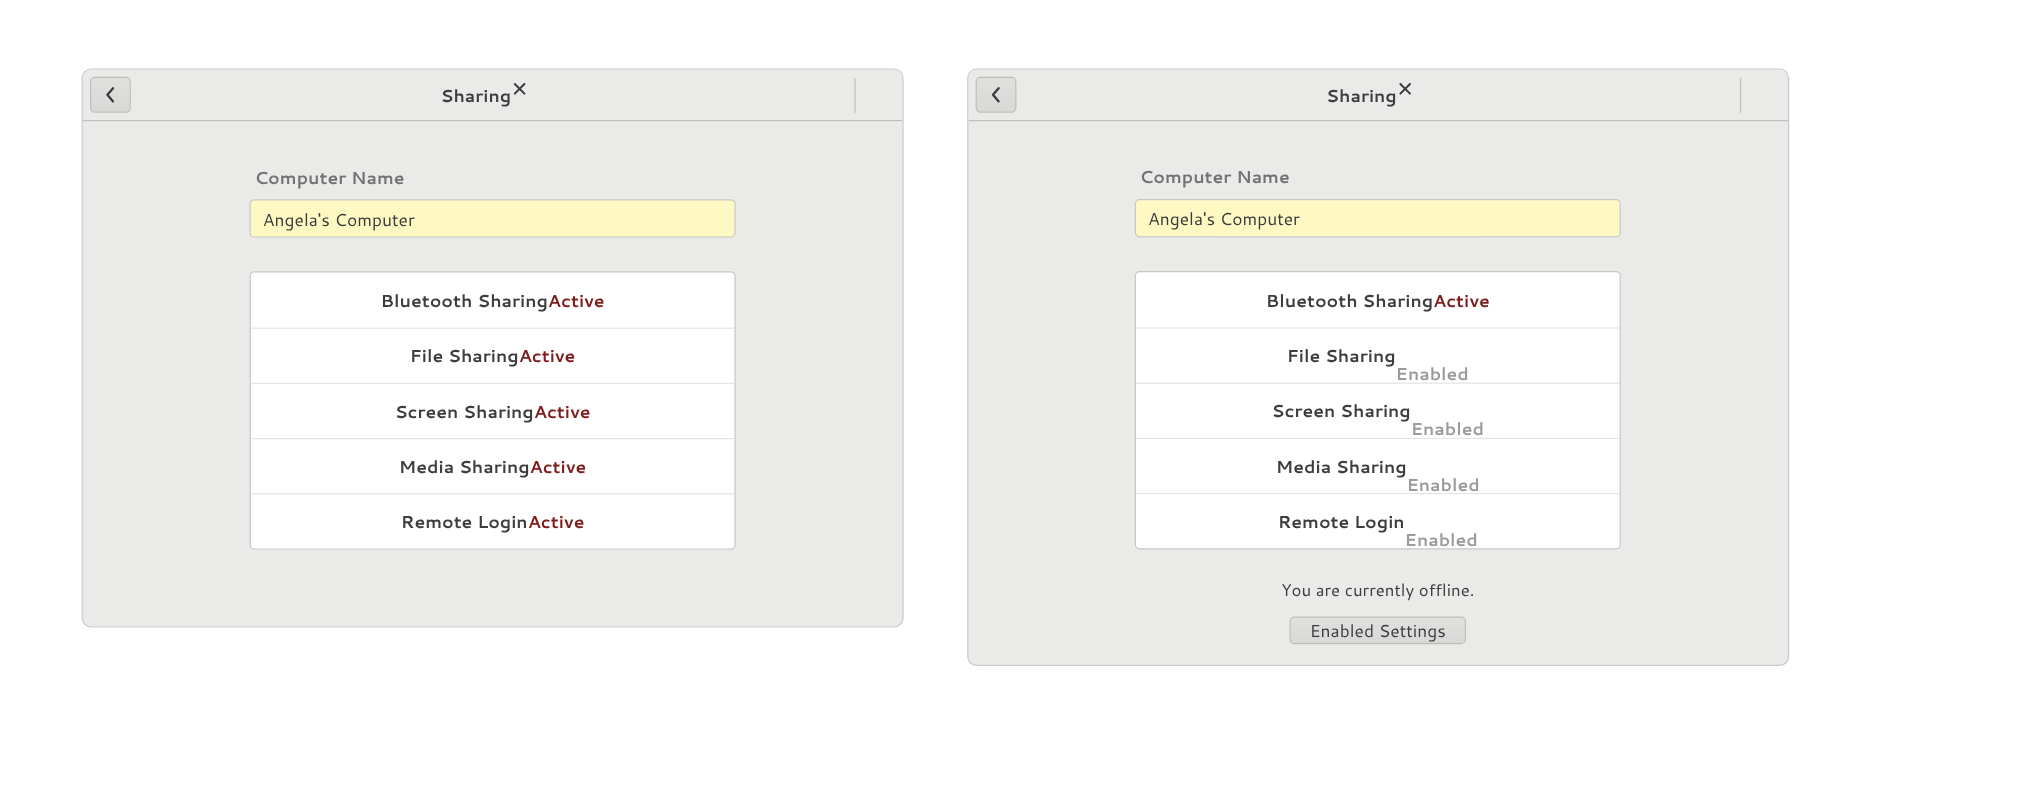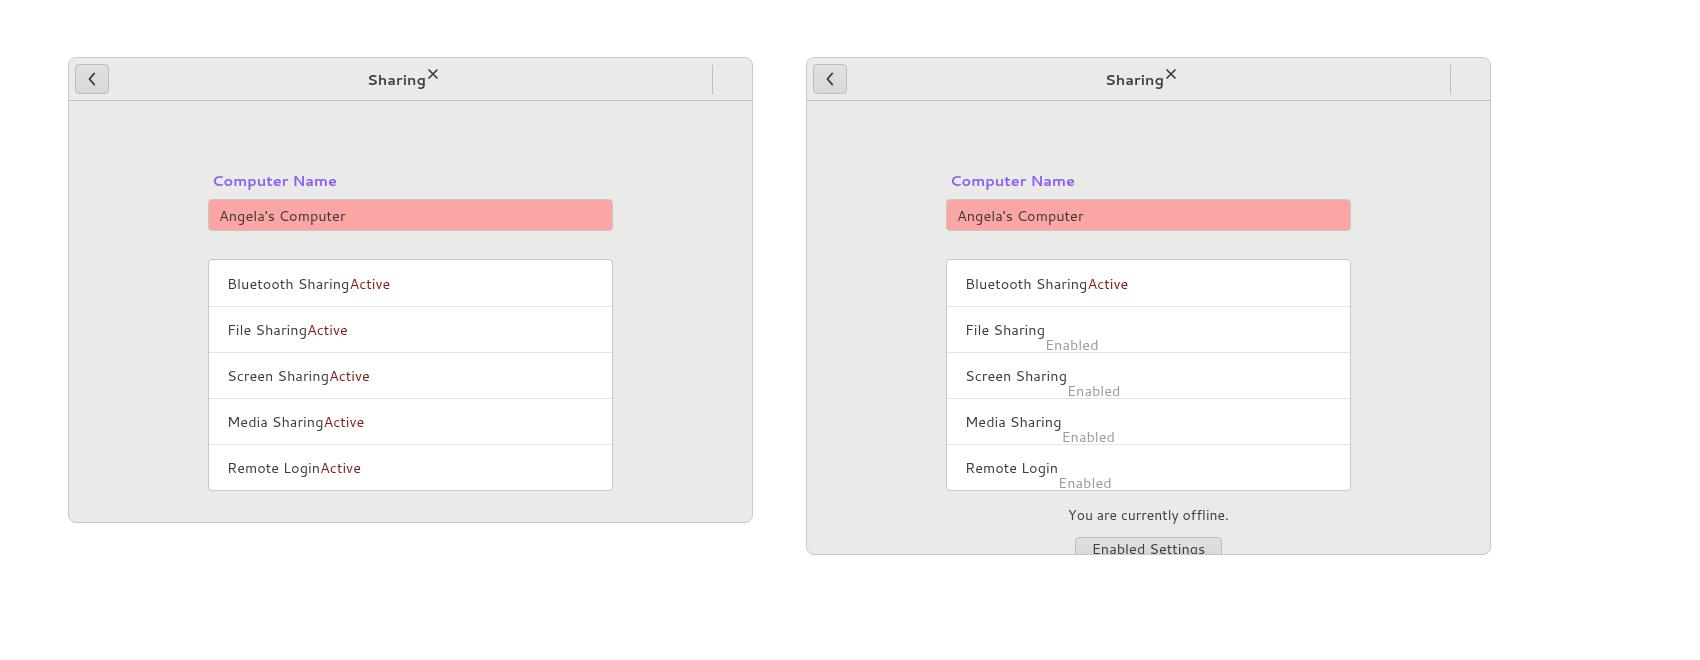--- a/index.html
+++ b/index.html
@@ -29,21 +29,20 @@
   }
   .window{
     position:absolute;
     background:var(--bg);
     border:1px solid #c9c9c8;
     border-radius:8px;
     overflow:hidden;
     display:flex;
     flex-direction:column;
     box-shadow:0 0 0 rgba(0,0,0,0);
-    gap:33px;
   }
   .w-left{top:57px;left:68px;width:685px;height:466px;}
   .w-right{top:57px;left:806px;width:685px;height:498px;}
 
   .headerbar{
     position:relative;
     height:43px;
     background:var(--bg);
     border-bottom:1px solid var(--border-dark);
     display:flex;
@@ -93,54 +92,55 @@
     flex-direction:column;
     align-items:center;
   }
   .section{
     width:405px;
   }
   .section-label{
     font-weight:700;
     font-size:14.5px;
     margin:0 0 8px 4px;
-    color:#8b5cf6;
+    color:#737373;
   }
   .textfield{
     width:100%;
     height:32px;
     border:1px solid var(--border);
     border-radius:4px;
-    background:#fca5a5;
+    background:#fef9c3;
     color:var(--text);
     font:inherit;
     padding:0 10px;
   }
   .listbox{
     margin-top:28px;
     border:1px solid var(--border);
     border-radius:4px;
     background:var(--white);
     overflow:hidden;
   }
   .listrow{
     height:46px;
     display:flex;
     align-items:center;
-    justify-content:flex-start;
+    justify-content:center;
     padding:0 18px;
     border-top:1px solid #e4e4e3;
+    font-weight:bold;
   }
   .listrow:first-child{border-top:none;}
   .listrow .label{color:#3c3d3d;}
   .status-active{color:#7f1d1d;}
   .status-enabled{color:#9a9b9a;margin-top:29px;}
 
   .offline-msg{
-    margin-top:14px;
+    margin-top:24px;
     text-align:center;
     font-size:14px;
     color:#3c3d3d;
   }
   .netbtn{
     margin-top:12px;
     height:32px;
     padding:0 16px;
     border:1px solid var(--btn-border);
     border-radius:4px;

